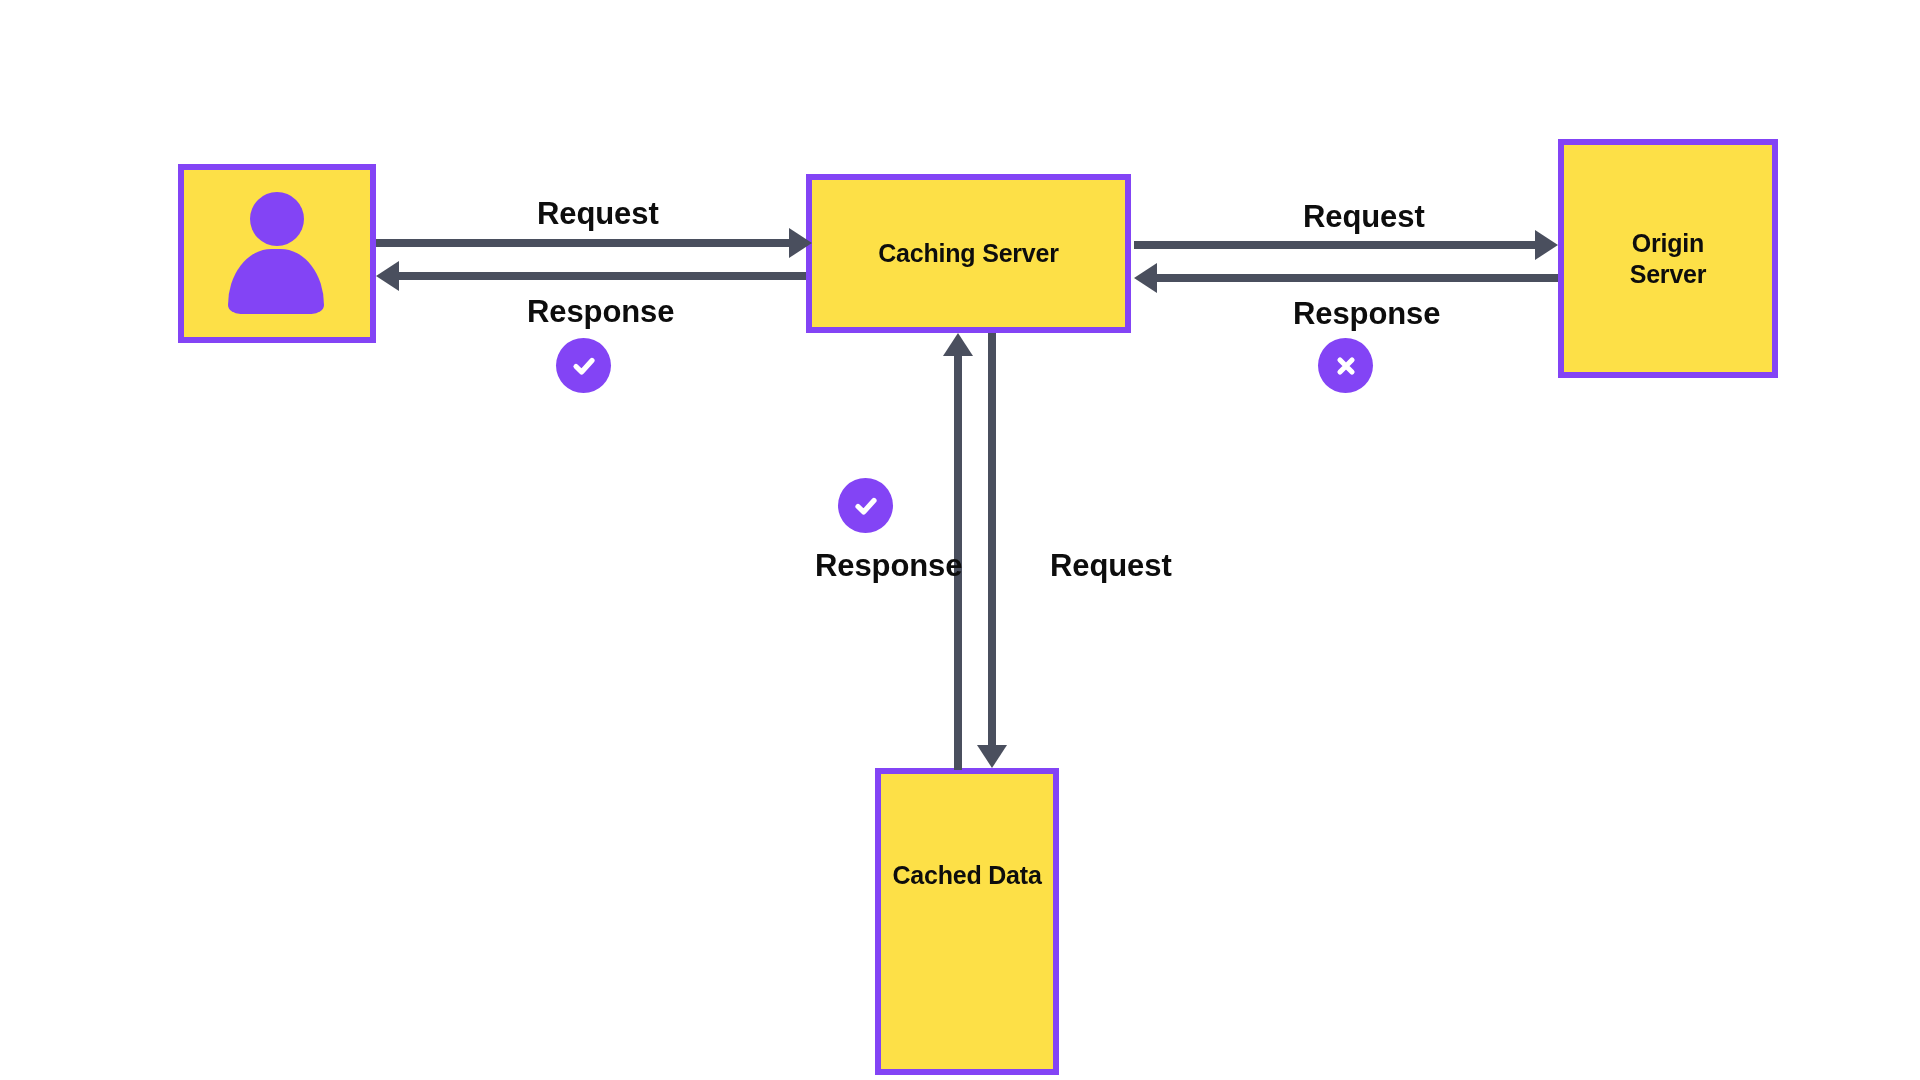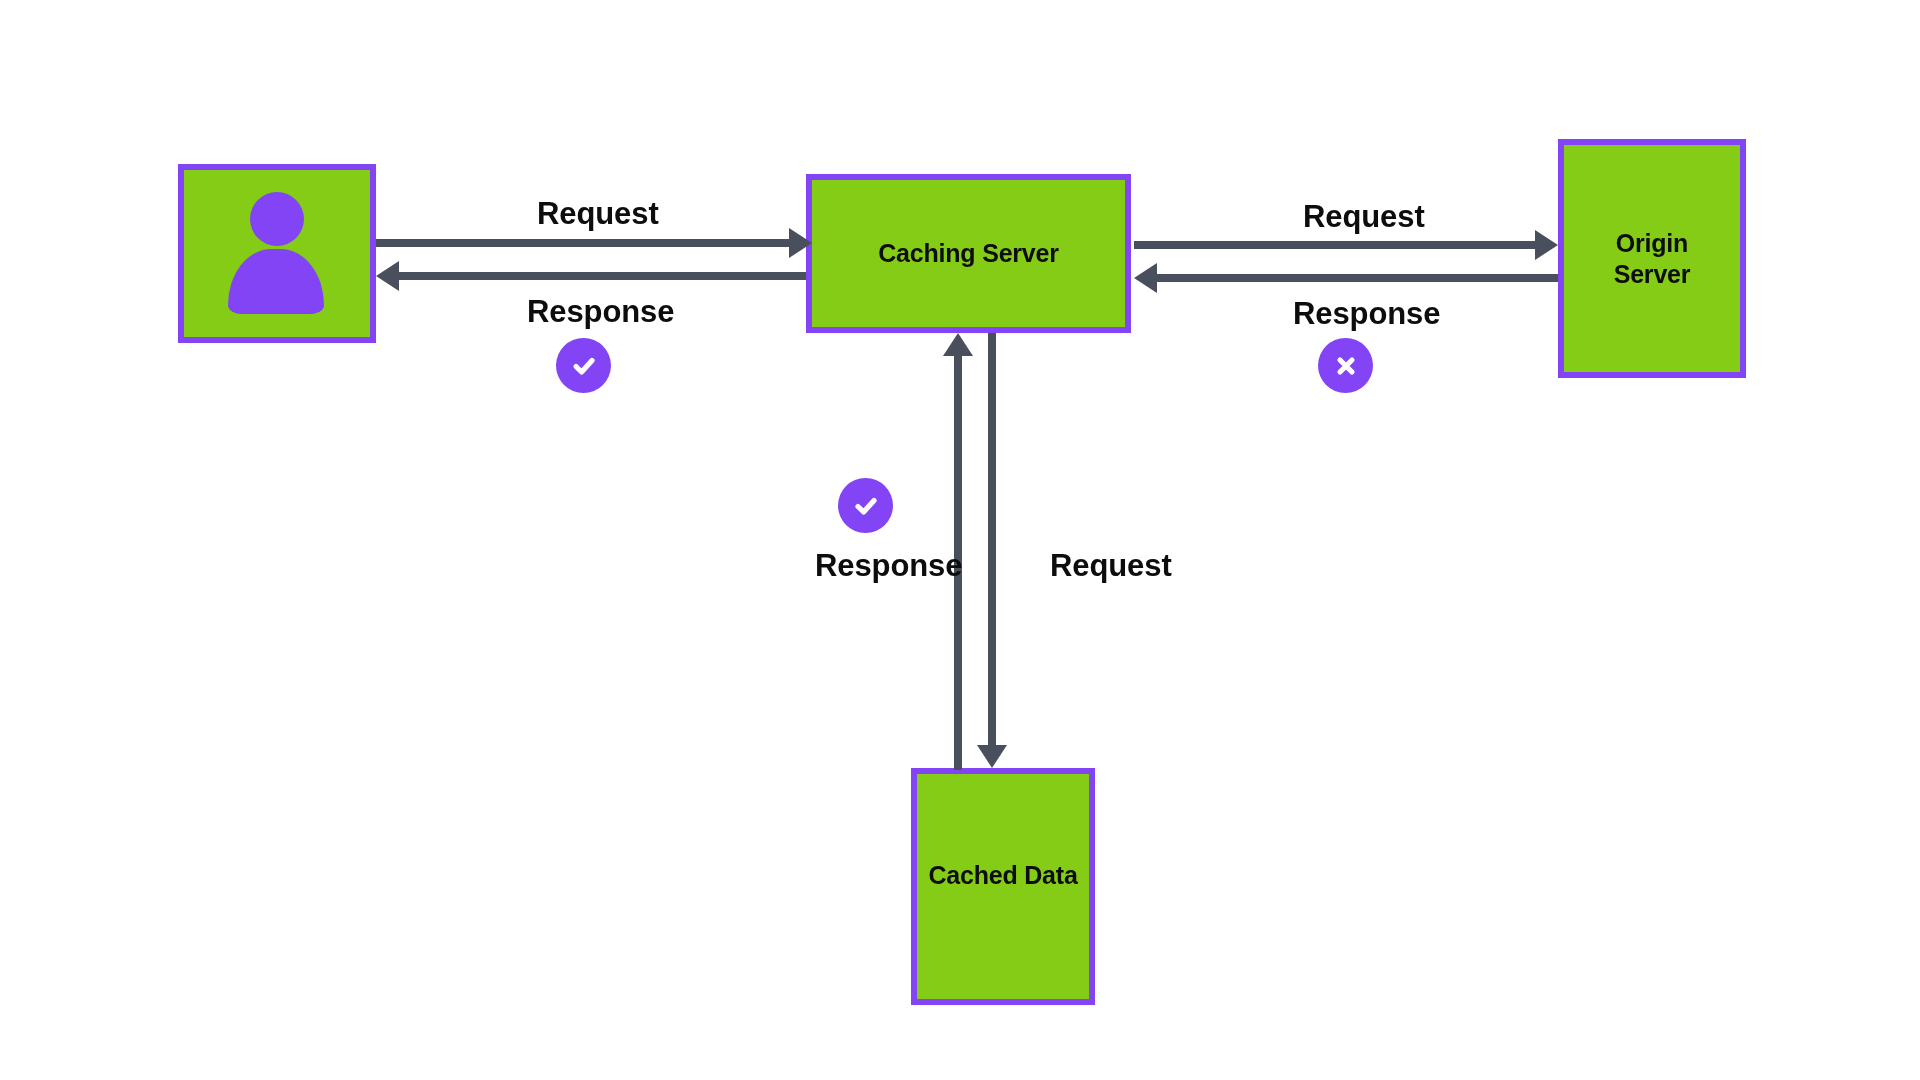--- a/index.html
+++ b/index.html
@@ -11,40 +11,40 @@
   }
   #canvas {
     position:relative;
     width:1920px; height:1080px;
     background:#ffffff;
   }
 
   
   .node {
     position:absolute;
-    background:#84cc16;
+    background:#fde047;
     border:6px solid var(--purple, #8344f5);
     display:flex;
     align-items:center;
     justify-content:center;
     text-align:center;
   }
   .node-label {
     font-size:25px;
     font-weight:bold;
     color:#0d0d0d;
     line-height:1.22;
     letter-spacing:-0.2px;
     white-space:pre-line;
   }
 
   #user-node    { left:178px;  top:164px; width:198px; height:179px; }
   #caching-node { left:806px;  top:174px; width:325px; height:159px; }
-  #origin-node  { left:1558px; top:139px; width:188px; height:239px; }
-  #cached-node  { left:875px;  top:768px; width:184px; height:237px;margin-left:36px; }
+  #origin-node  { left:1558px; top:139px; width:220px; height:239px; }
+  #cached-node  { left:875px;  top:768px; width:184px; height:307px; }
 
   #cached-node .node-label { align-self:flex-start; margin-top:86px; }
 
   
   .avatar {
     position:absolute;
     left:228px; top:192px;
     width:96px; height:122px;
   }
   .avatar .head {

